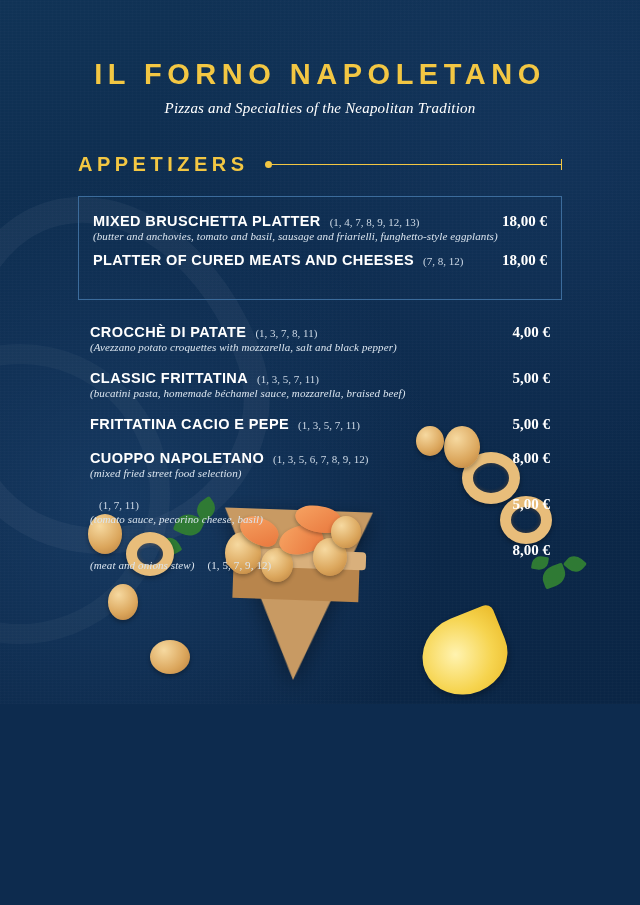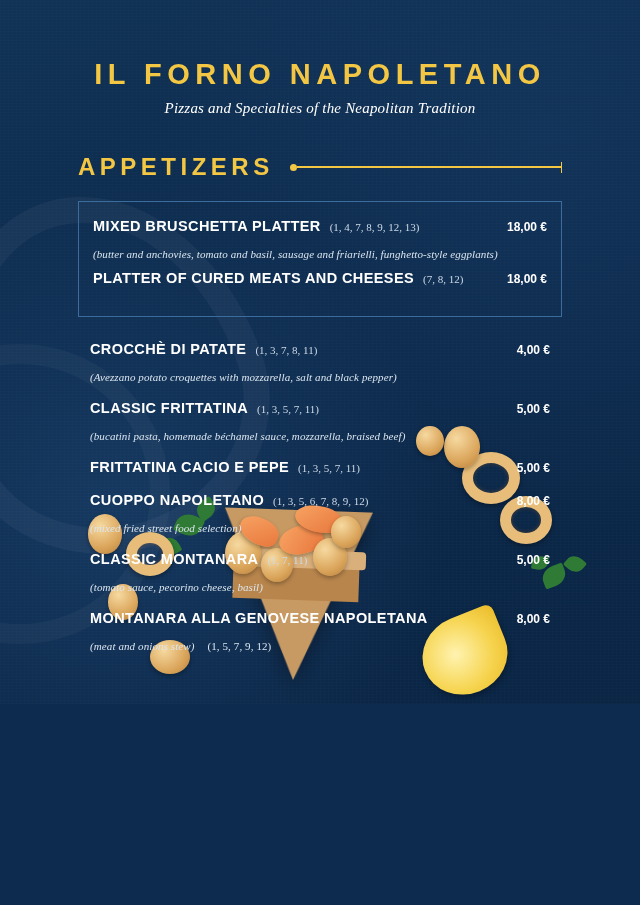--- a/index.html
+++ b/index.html
@@ -61,21 +61,21 @@
     letter-spacing: 0.2px;
   }
 
   .section-head {
     position: relative; z-index: 3;
     display: flex; align-items: center;
     margin: 36px 78px 0 78px;
   }
   .section-title {
     color: #f3c743;
-    font-size: 24px;
+    font-size: 20px;
     font-weight: bold;
     letter-spacing: 4.5px;
     white-space: nowrap;
   }
   .rule-wrap { flex: 1; display: flex; align-items: center; margin-left: 16px; }
   .rule-dot {
     width: 7px; height: 7px; border-radius: 50%;
     background: #f3c743; flex: none;
   }
   .rule-line {
@@ -112,30 +112,31 @@
   .allerg {
     color: #cdd9e6;
     font-family: "Liberation Serif", serif;
     font-size: 11px;
     margin-left: 9px;
     white-space: nowrap;
   }
   .spacer { flex: 1 1 auto; min-width: 8px; }
   .price {
     color: #ffffff;
-    font-size: 12px;
+    font-size: 15px;
     font-weight: bold;
     white-space: nowrap;
+    font-family: Liberation Serif, serif;
   }
   .desc {
     color: #dbe5ef;
     font-family: "Liberation Serif", serif;
     font-style: italic;
     font-size: 11px;
-    margin-top: 14px;
+    margin-top: 0;
     letter-spacing: 0.1px;
   }
   .desc .inline-allerg {
     font-style: normal;
     margin-left: 10px;
   }
 
   
   .photo {
     position: absolute;
@@ -294,31 +295,29 @@
         <span class="name">CUOPPO NAPOLETANO</span>
         <span class="allerg">(1, 3, 5, 6, 7, 8, 9, 12)</span>
         <span class="spacer"></span>
         <span class="price">8,00 €</span>
       </div>
       <div class="desc">(mixed fried street food selection)</div>
     </div>
 
     <div class="item">
       <div class="item-top">
-        <span class="name">CLASSIC MONTANARA</span>
         <span class="allerg">(1, 7, 11)</span>
         <span class="spacer"></span>
         <span class="price">5,00 €</span>
       </div>
       <div class="desc">(tomato sauce, pecorino cheese, basil)</div>
     </div>
 
     <div class="item">
       <div class="item-top">
-        <span class="name">MONTANARA ALLA GENOVESE NAPOLETANA</span>
         <span class="spacer"></span>
         <span class="price">8,00 €</span>
       </div>
       <div class="desc">
         <span>(meat and onions stew)</span>
         <span class="inline-allerg">(1, 5, 7, 9, 12)</span>
       </div>
     </div>
 
   </div>

